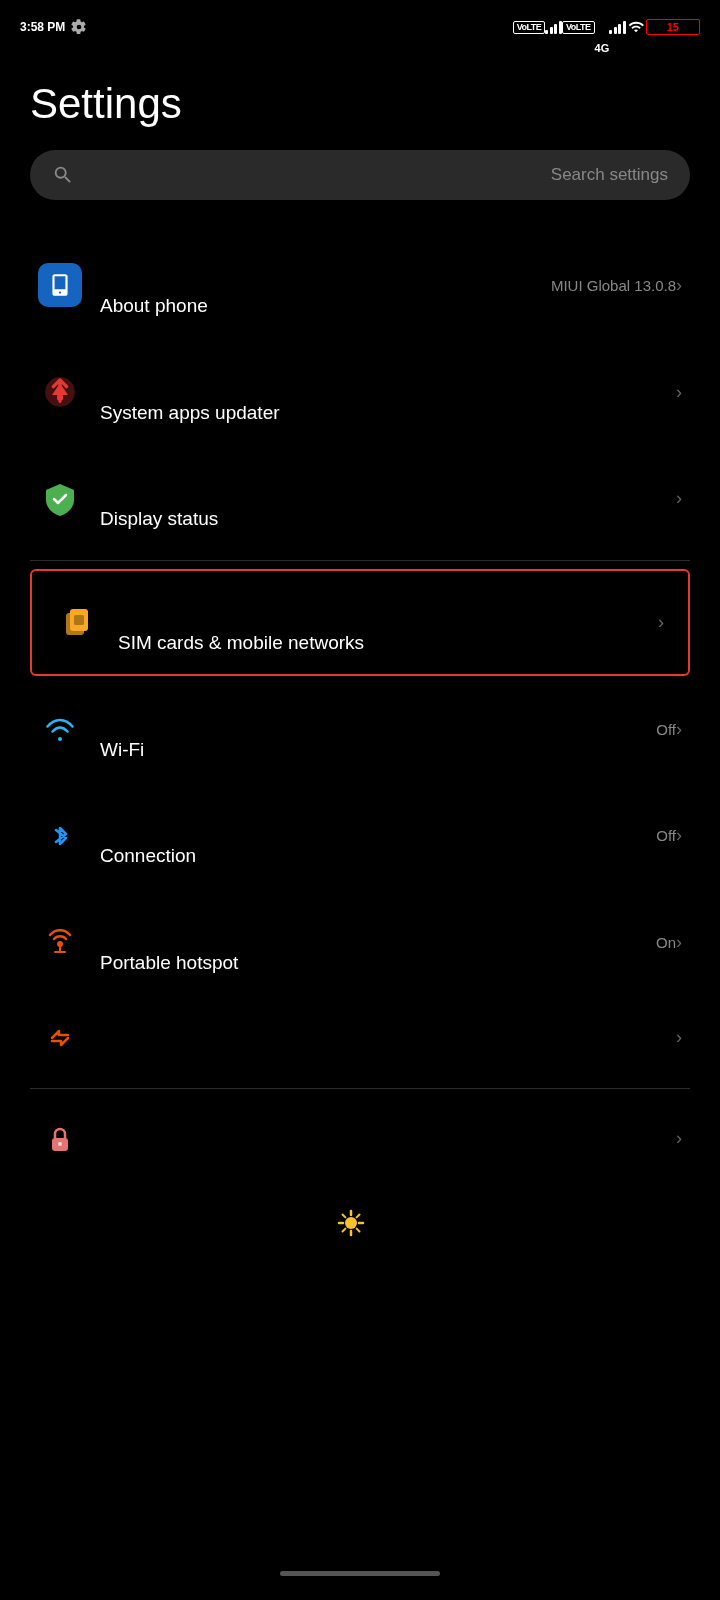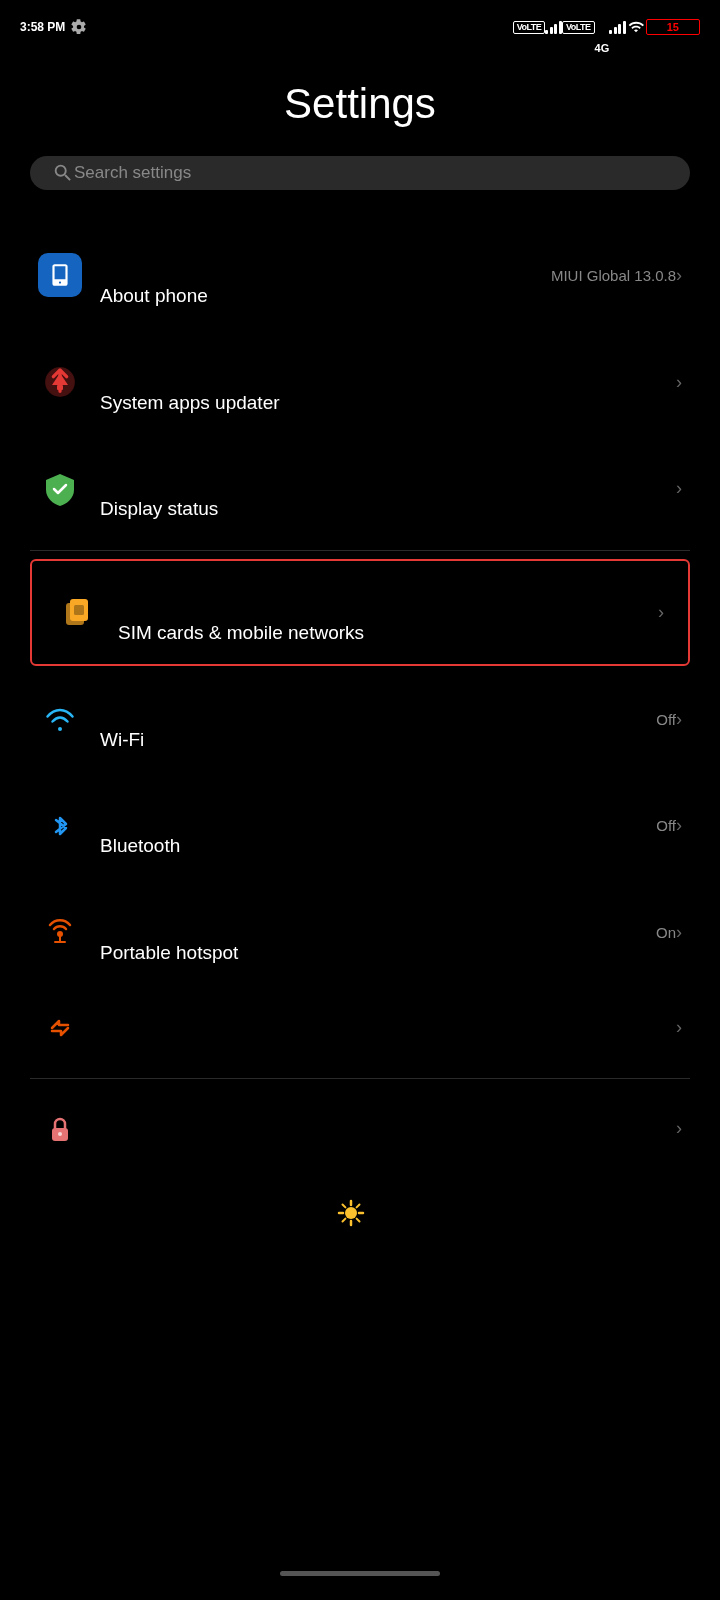--- a/index.html
+++ b/index.html
@@ -56,32 +56,32 @@
 
     
     .main-content {
       padding: 30px 30px 0 30px;
     }
 
     .page-title {
       font-size: 42px;
       font-weight: 400;
       color: #fff;
-      margin-bottom: 28px;
+      margin-bottom: 22px;
       letter-spacing: 0;
-      text-align: center;
     }
 
     .search-bar {
       background: #2a2a2a;
       border-radius: 30px;
       display: flex;
       align-items: center;
-      padding: 6px 22px;
+      padding: 14px 22px;
       margin-bottom: 32px;
+      justify-content: space-between;
     }
     .search-placeholder {
       color: #888;
       font-size: 17px;
     }
 
     
     .settings-list {
       display: flex;
       flex-direction: column;
@@ -323,21 +323,21 @@
       </div>
     </div>
 
     <div class="settings-item">
       <div class="icon-wrapper" style="background:transparent;">
         <svg width="36" height="36" viewBox="0 0 36 36" fill="none">
           <path d="M14 12 L24 20 L18 26 L18 10 L24 16 L14 24" stroke="#2196f3" stroke-width="2.5" stroke-linecap="round" stroke-linejoin="round" fill="none"></path>
         </svg>
       </div>
       <div class="item-text">
-        <span class="item-label">Bluetooth</span>
+        <span class="item-label">Connection</span>
       </div>
       <div class="item-right">
         <span class="item-value">Off</span>
         <span class="chevron">›</span>
       </div>
     </div>
 
     <div class="settings-item">
       <div class="icon-wrapper" style="background:transparent;">
         <svg width="36" height="36" viewBox="0 0 36 36" fill="none">

